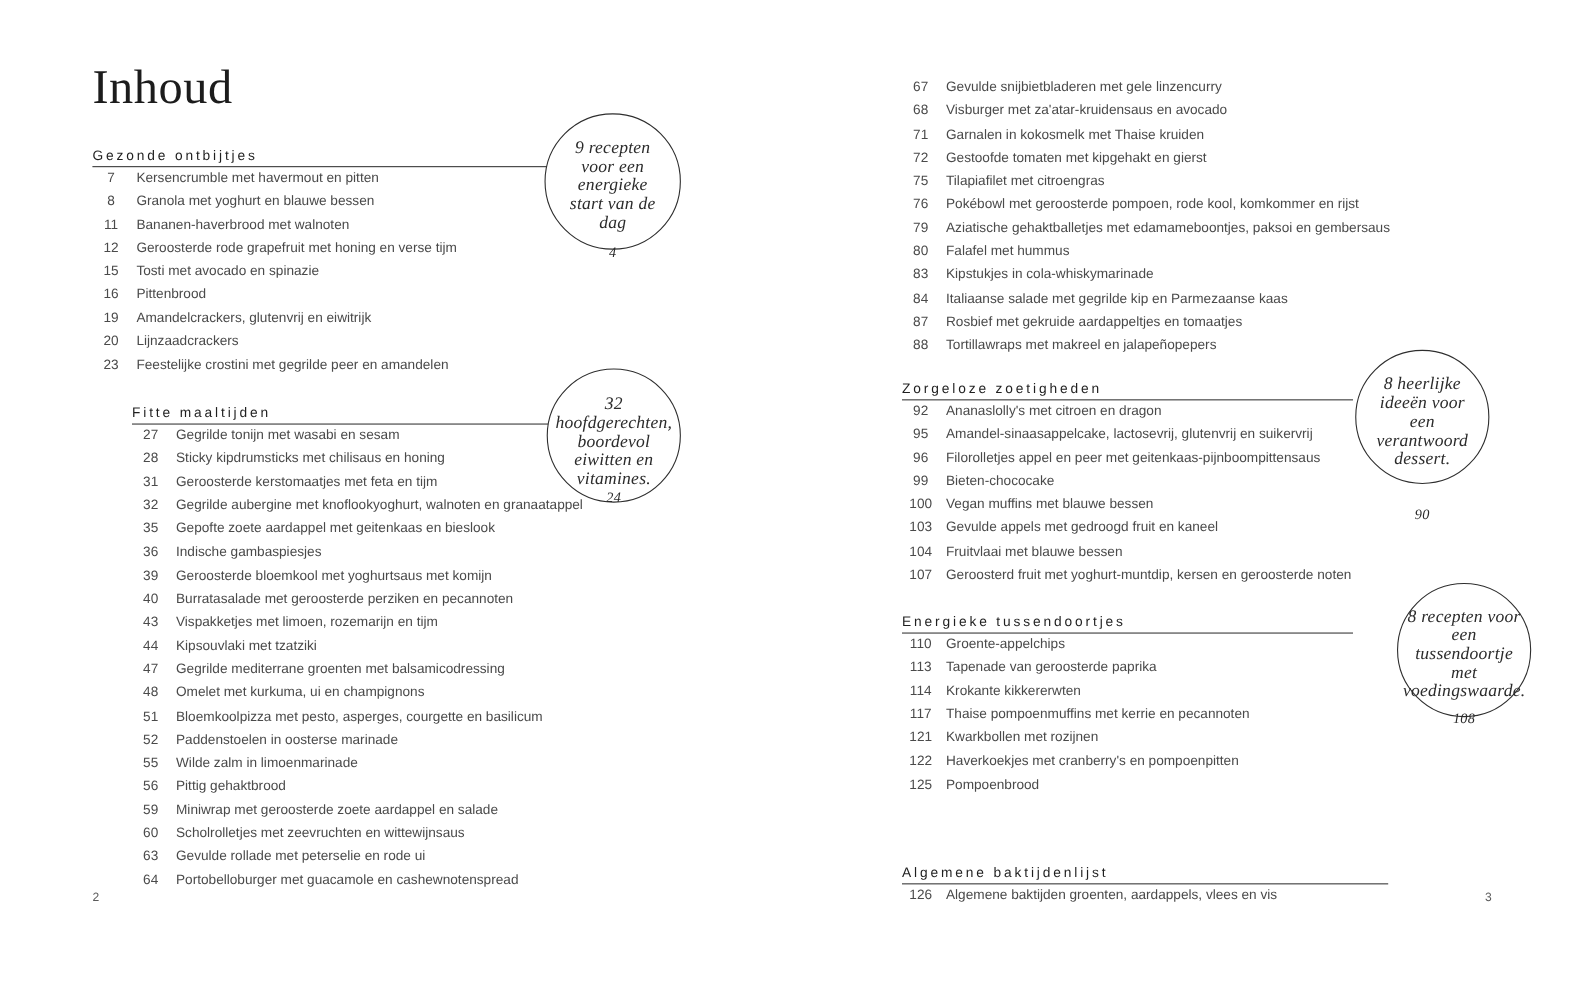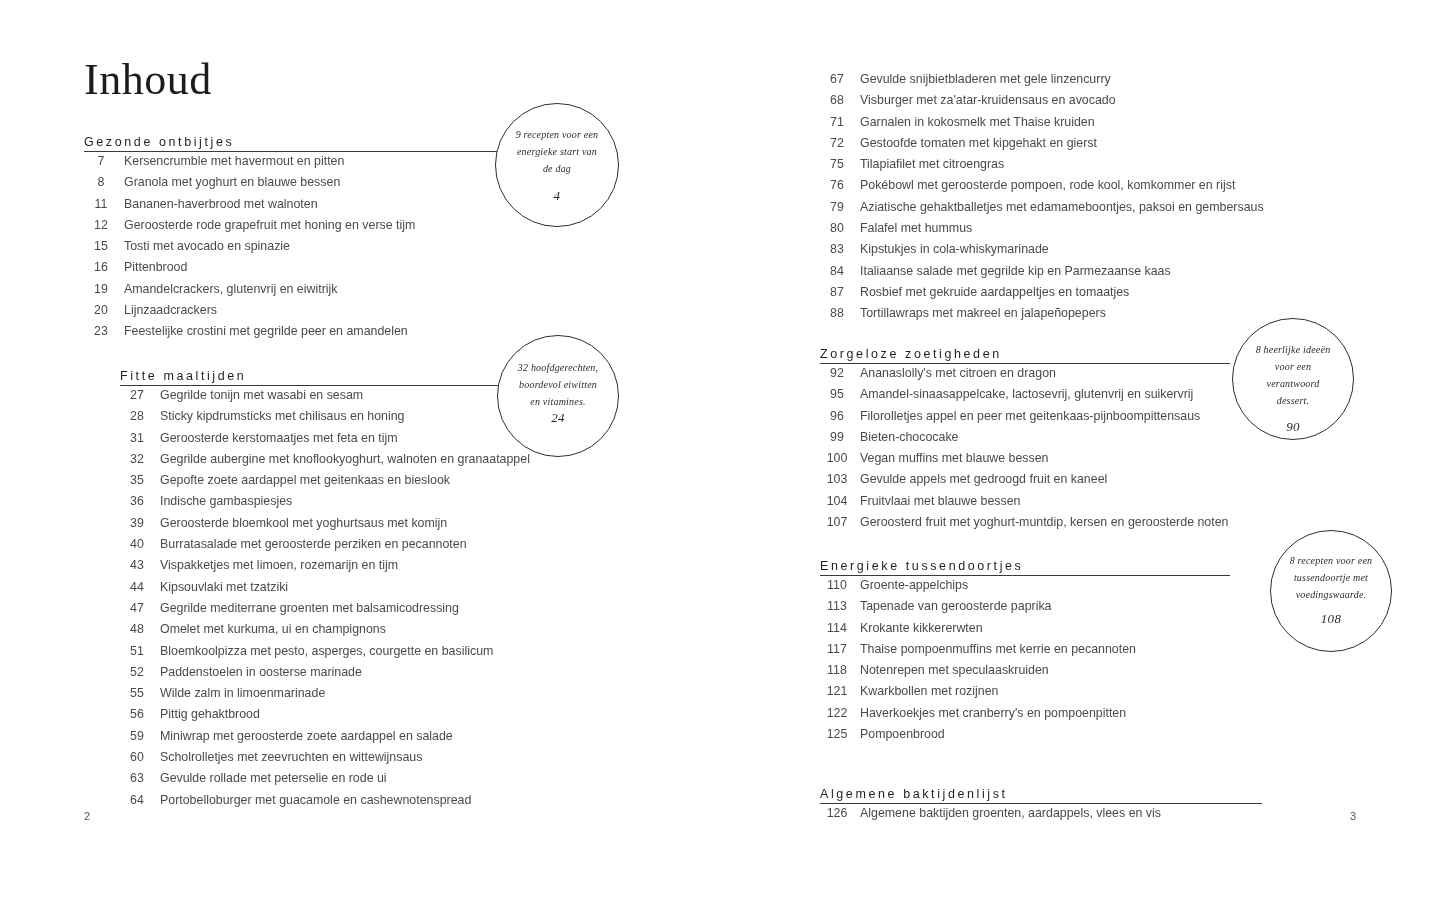--- a/index.html
+++ b/index.html
@@ -99,21 +99,21 @@
     font-family: "Liberation Serif", serif;
     font-style: italic;
     color: #2b2b2b;
     display: flex;
     flex-direction: column;
     align-items: center;
     justify-content: flex-start;
     text-align: center;
   }
   .callout-text {
-    font-size: 10px;
+    font-size: 16px;
     line-height: 17px;
     padding: 0 16px;
     letter-spacing: 0.2px;
   }
   .callout-num {
     font-size: 13px;
     letter-spacing: 0.3px;
   }
 
   
@@ -384,24 +384,20 @@
           </div>
         <div class="entry">
             <span class="entry-page">114</span>
             <span class="entry-title">Krokante kikkererwten</span>
           </div>
         <div class="entry">
             <span class="entry-page">117</span>
             <span class="entry-title">Thaise pompoenmuffins met kerrie en pecannoten</span>
           </div>
         <div class="entry">
-            <span class="entry-page">118</span>
-            <span class="entry-title">Notenrepen met speculaaskruiden</span>
-          </div>
-        <div class="entry">
             <span class="entry-page">121</span>
             <span class="entry-title">Kwarkbollen met rozijnen</span>
           </div>
         <div class="entry">
             <span class="entry-page">122</span>
             <span class="entry-title">Haverkoekjes met cranberry's en pompoenpitten</span>
           </div>
         <div class="entry">
             <span class="entry-page">125</span>
             <span class="entry-title">Pompoenbrood</span>
@@ -428,21 +424,21 @@
   <div class="callout" style="left:495px; top:103px; width:124px; height:124px; padding-top:22px;">
     <div class="callout-text">9 recepten voor een energieke start van de dag</div>
     <div class="callout-num" style="margin-top:11px;">4</div>
   </div>
 
   <div class="callout" style="left:497px; top:335px; width:122px; height:122px; padding-top:23px;">
     <div class="callout-text">32 hoofdgerechten, boordevol eiwitten en vitamines.</div>
     <div class="callout-num" style="">24</div>
   </div>
 
-  <div class="callout" style="left:1232px; top:318px; width:122px; height:122px; padding-top:22px;">
+  <div class="callout" style="left:1232px; top:318px; width:122px; height:122px; padding-top:22px;gap:24px;">
     <div class="callout-text">8 heerlijke ideeën voor een verantwoord dessert.</div>
     <div class="callout-num" style="margin-top:10px;">90</div>
   </div>
 
   <div class="callout" style="left:1270px; top:530px; width:122px; height:122px; padding-top:21px;">
     <div class="callout-text">8 recepten voor een tussendoortje met voedingswaarde.</div>
     <div class="callout-num" style="margin-top:8px;">108</div>
   </div>
 
 </div>

